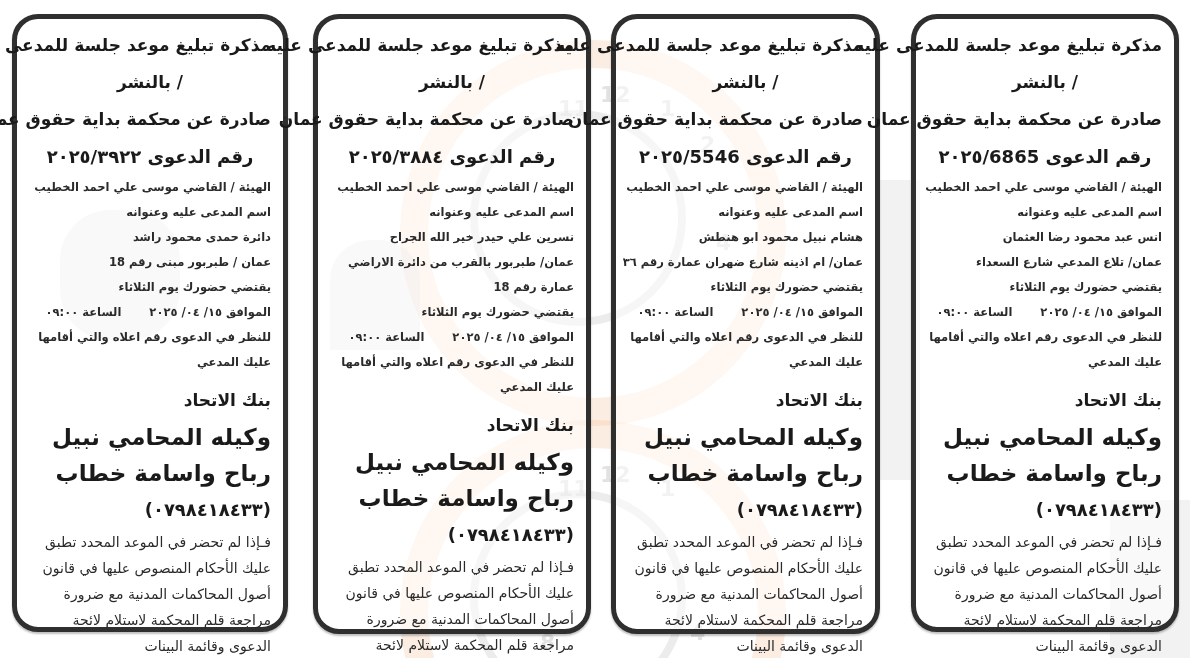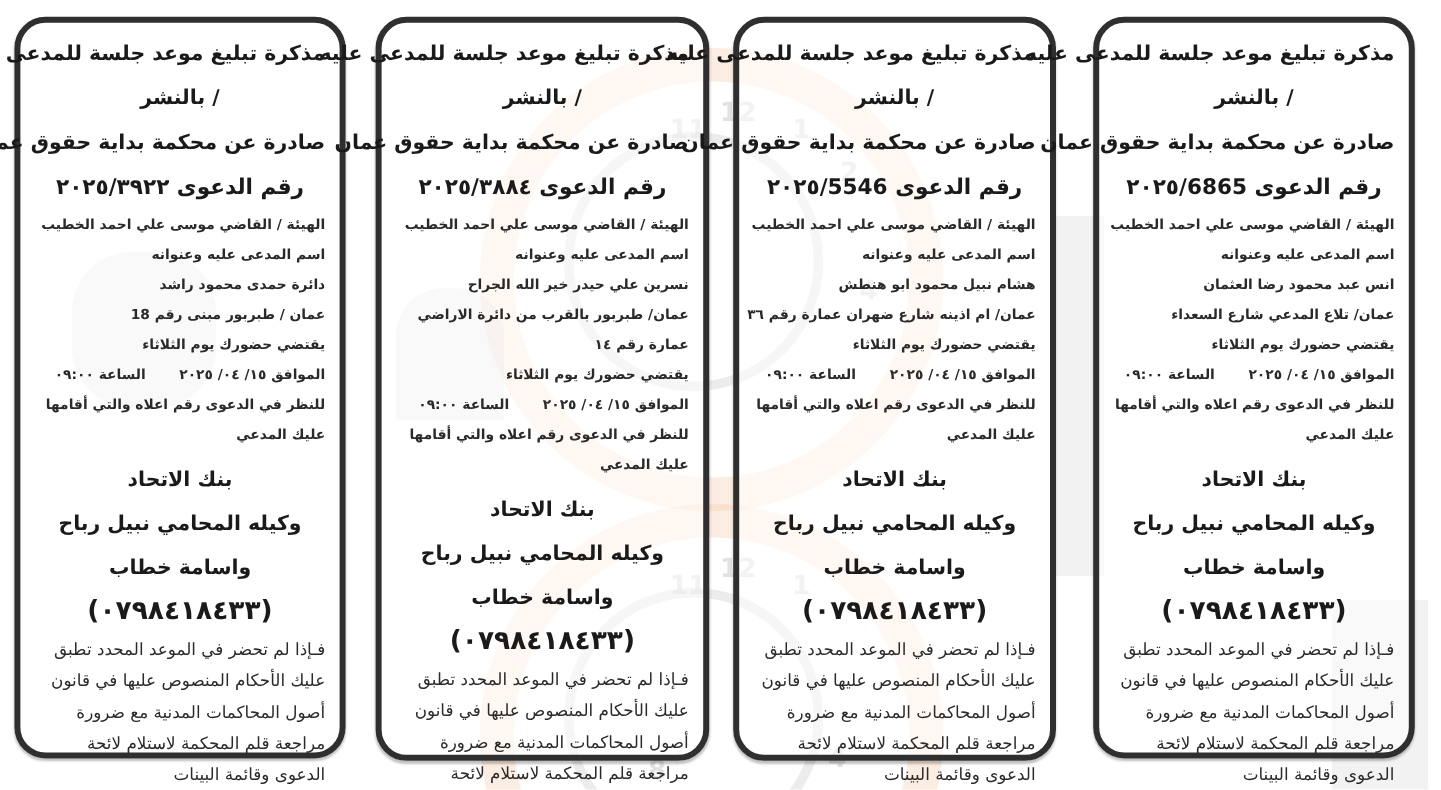--- a/index.html
+++ b/index.html
@@ -24,24 +24,24 @@
   .panel .inner { padding: 8px 12px 0 12px; }
   .hdr {
     text-align: center; font-weight: bold; font-size: 17px; line-height: 37px; color: #1a1a1a;
     white-space: nowrap;
   }
   .hdr.case { font-size: 18px; }
   .ln { font-size: 11.5px; font-weight: bold; line-height: 25px; color: #2a2a2a; white-space: nowrap; }
   .ln.wrap { white-space: normal; }
   .date-row { display: flex; justify-content: flex-start; gap: 0; }
   .date-row .d { margin-left: 28px; }
-  .mid { text-align: center; font-weight: bold; color: #1a1a1a; }
+  .mid { text-align: right; font-weight: bold; color: #1a1a1a; }
   .bank { font-size: 17px; line-height: 38px; margin-top: 6px; }
-  .lawyer { font-size: 17px; line-height: 36px; }
-  .phone { font-size: 22px; line-height: 38px; font-family: "DejaVu Sans", sans-serif; }
+  .lawyer { font-size: 23px; line-height: 36px; }
+  .phone { font-size: 18px; line-height: 38px; font-family: "DejaVu Sans", sans-serif; }
   .foot { font-size: 14px; font-weight: normal; line-height: 26px; color: #2a2a2a; letter-spacing: 0.2px; }
 </style>
 </head>
 <body>
 
 <div class="watermark" style="left:0;top:0;width:1201px;height:626px;">
   <div class="wm-ring" style="position:absolute;left:400px;top:40px;width:330px;height:330px;"></div>
   <div class="wm-ring-grey" style="position:absolute;left:470px;top:110px;width:200px;height:200px;"></div>
   <div class="wm-ring" style="position:absolute;left:400px;top:420px;width:330px;height:330px;"></div>
   <div class="wm-ring-grey" style="position:absolute;left:470px;top:490px;width:200px;height:200px;"></div>
@@ -86,21 +86,21 @@
 
 <div class="panel" style="left:313px;width:278px;height:620px;">
   <div class="inner">
     <div class="hdr">مذكرة تبليغ موعد جلسة للمدعى عليه</div>
     <div class="hdr">/ بالنشر</div>
     <div class="hdr">صادرة عن محكمة بداية حقوق عمان</div>
     <div class="hdr case">رقم الدعوى ٢٠٢٥/٣٨٨٤</div>
     <div class="ln">الهيئة / القاضي موسى علي احمد الخطيب</div>
     <div class="ln">اسم المدعى عليه وعنوانه</div>
     <div class="ln">نسرين علي حيدر خير الله الجراح</div>
-    <div class="ln wrap">عمان/ طبربور بالقرب من دائرة الاراضي عمارة رقم ١٤</div>
+    <div class="ln wrap">عمان/ طبربور بالقرب من دائرة الاراضي عمارة رقم 18</div>
     <div class="ln">يقتضي حضورك يوم الثلاثاء</div>
     <div class="ln date-row">
       <span class="d">الموافق ١٥/ ٠٤/ ٢٠٢٥</span>
       <span>الساعة ٠٩:٠٠</span>
     </div>
     <div class="ln wrap">للنظر في الدعوى رقم اعلاه والتي أقامها عليك المدعي</div>
     <div class="mid bank">بنك الاتحاد</div>
     <div class="mid lawyer">وكيله المحامي نبيل رباح واسامة خطاب</div>
     <div class="mid phone">(٠٧٩٨٤١٨٤٣٣)</div>
     <div class="foot">فـإذا لم تحضر في الموعد المحدد تطبق عليك الأحكام المنصوص عليها في قانون أصول المحاكمات المدنية مع ضرورة مراجعة قلم المحكمة لاستلام لائحة الدعوى وقائمة البينات</div>

